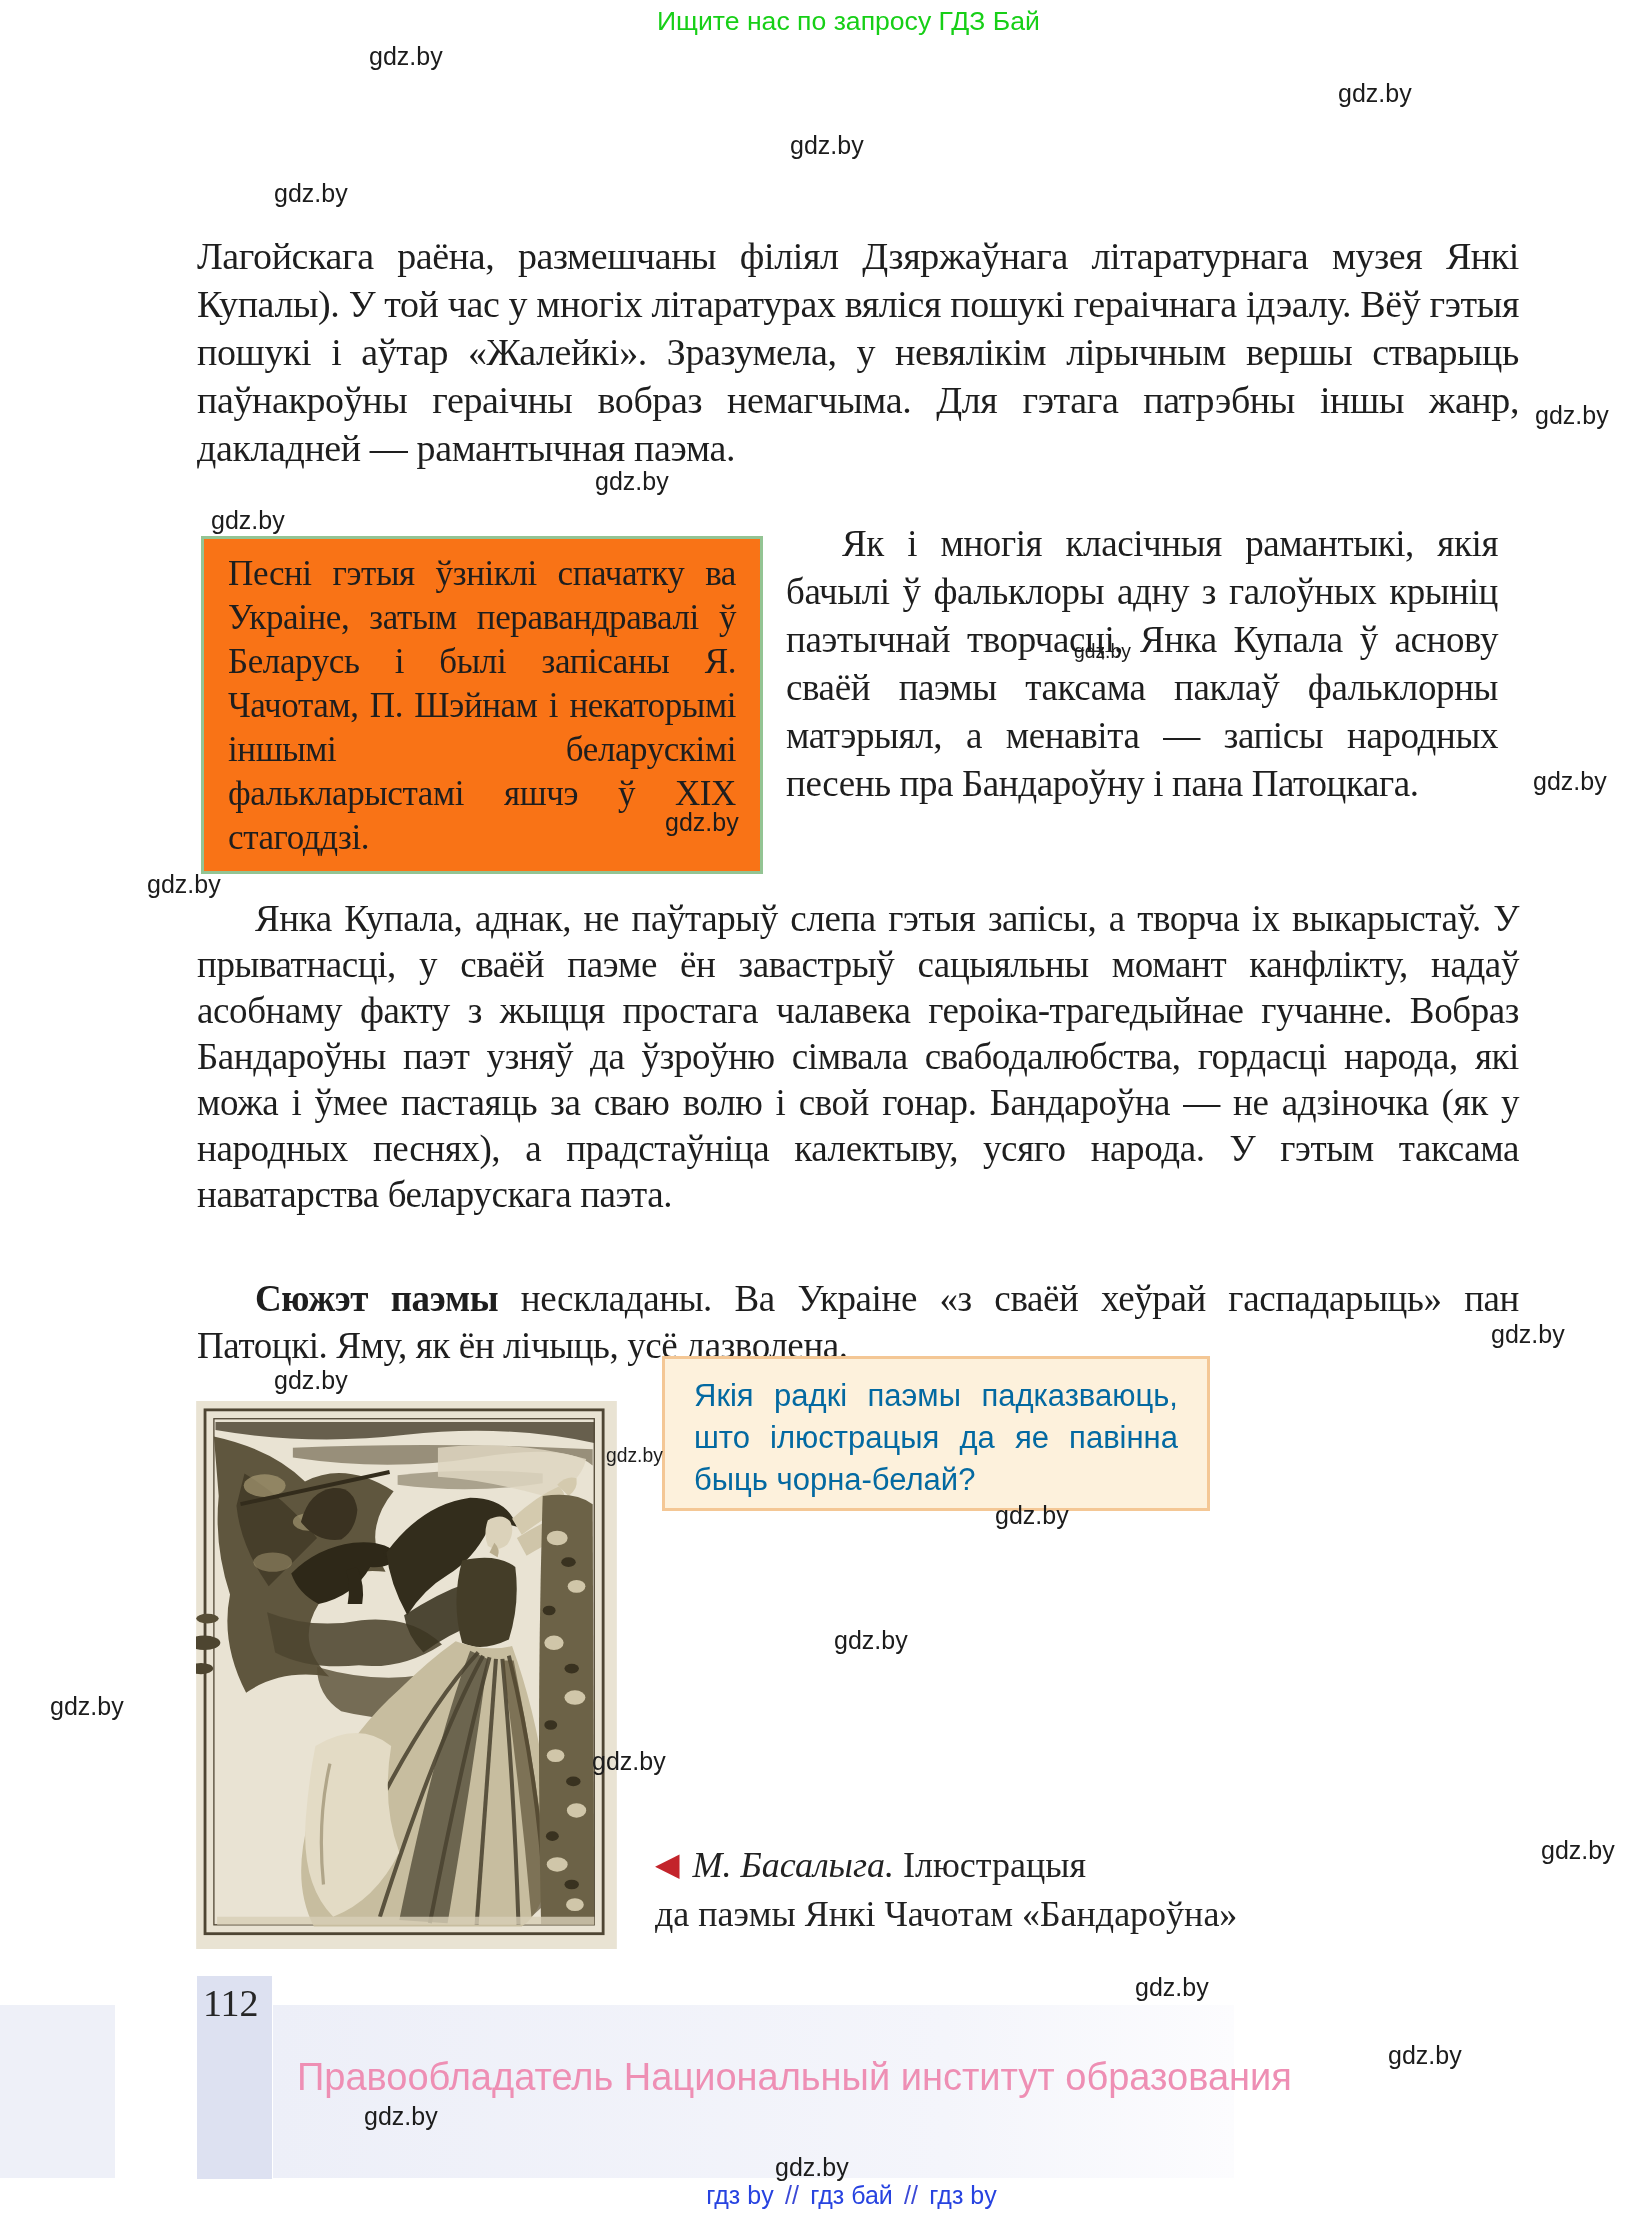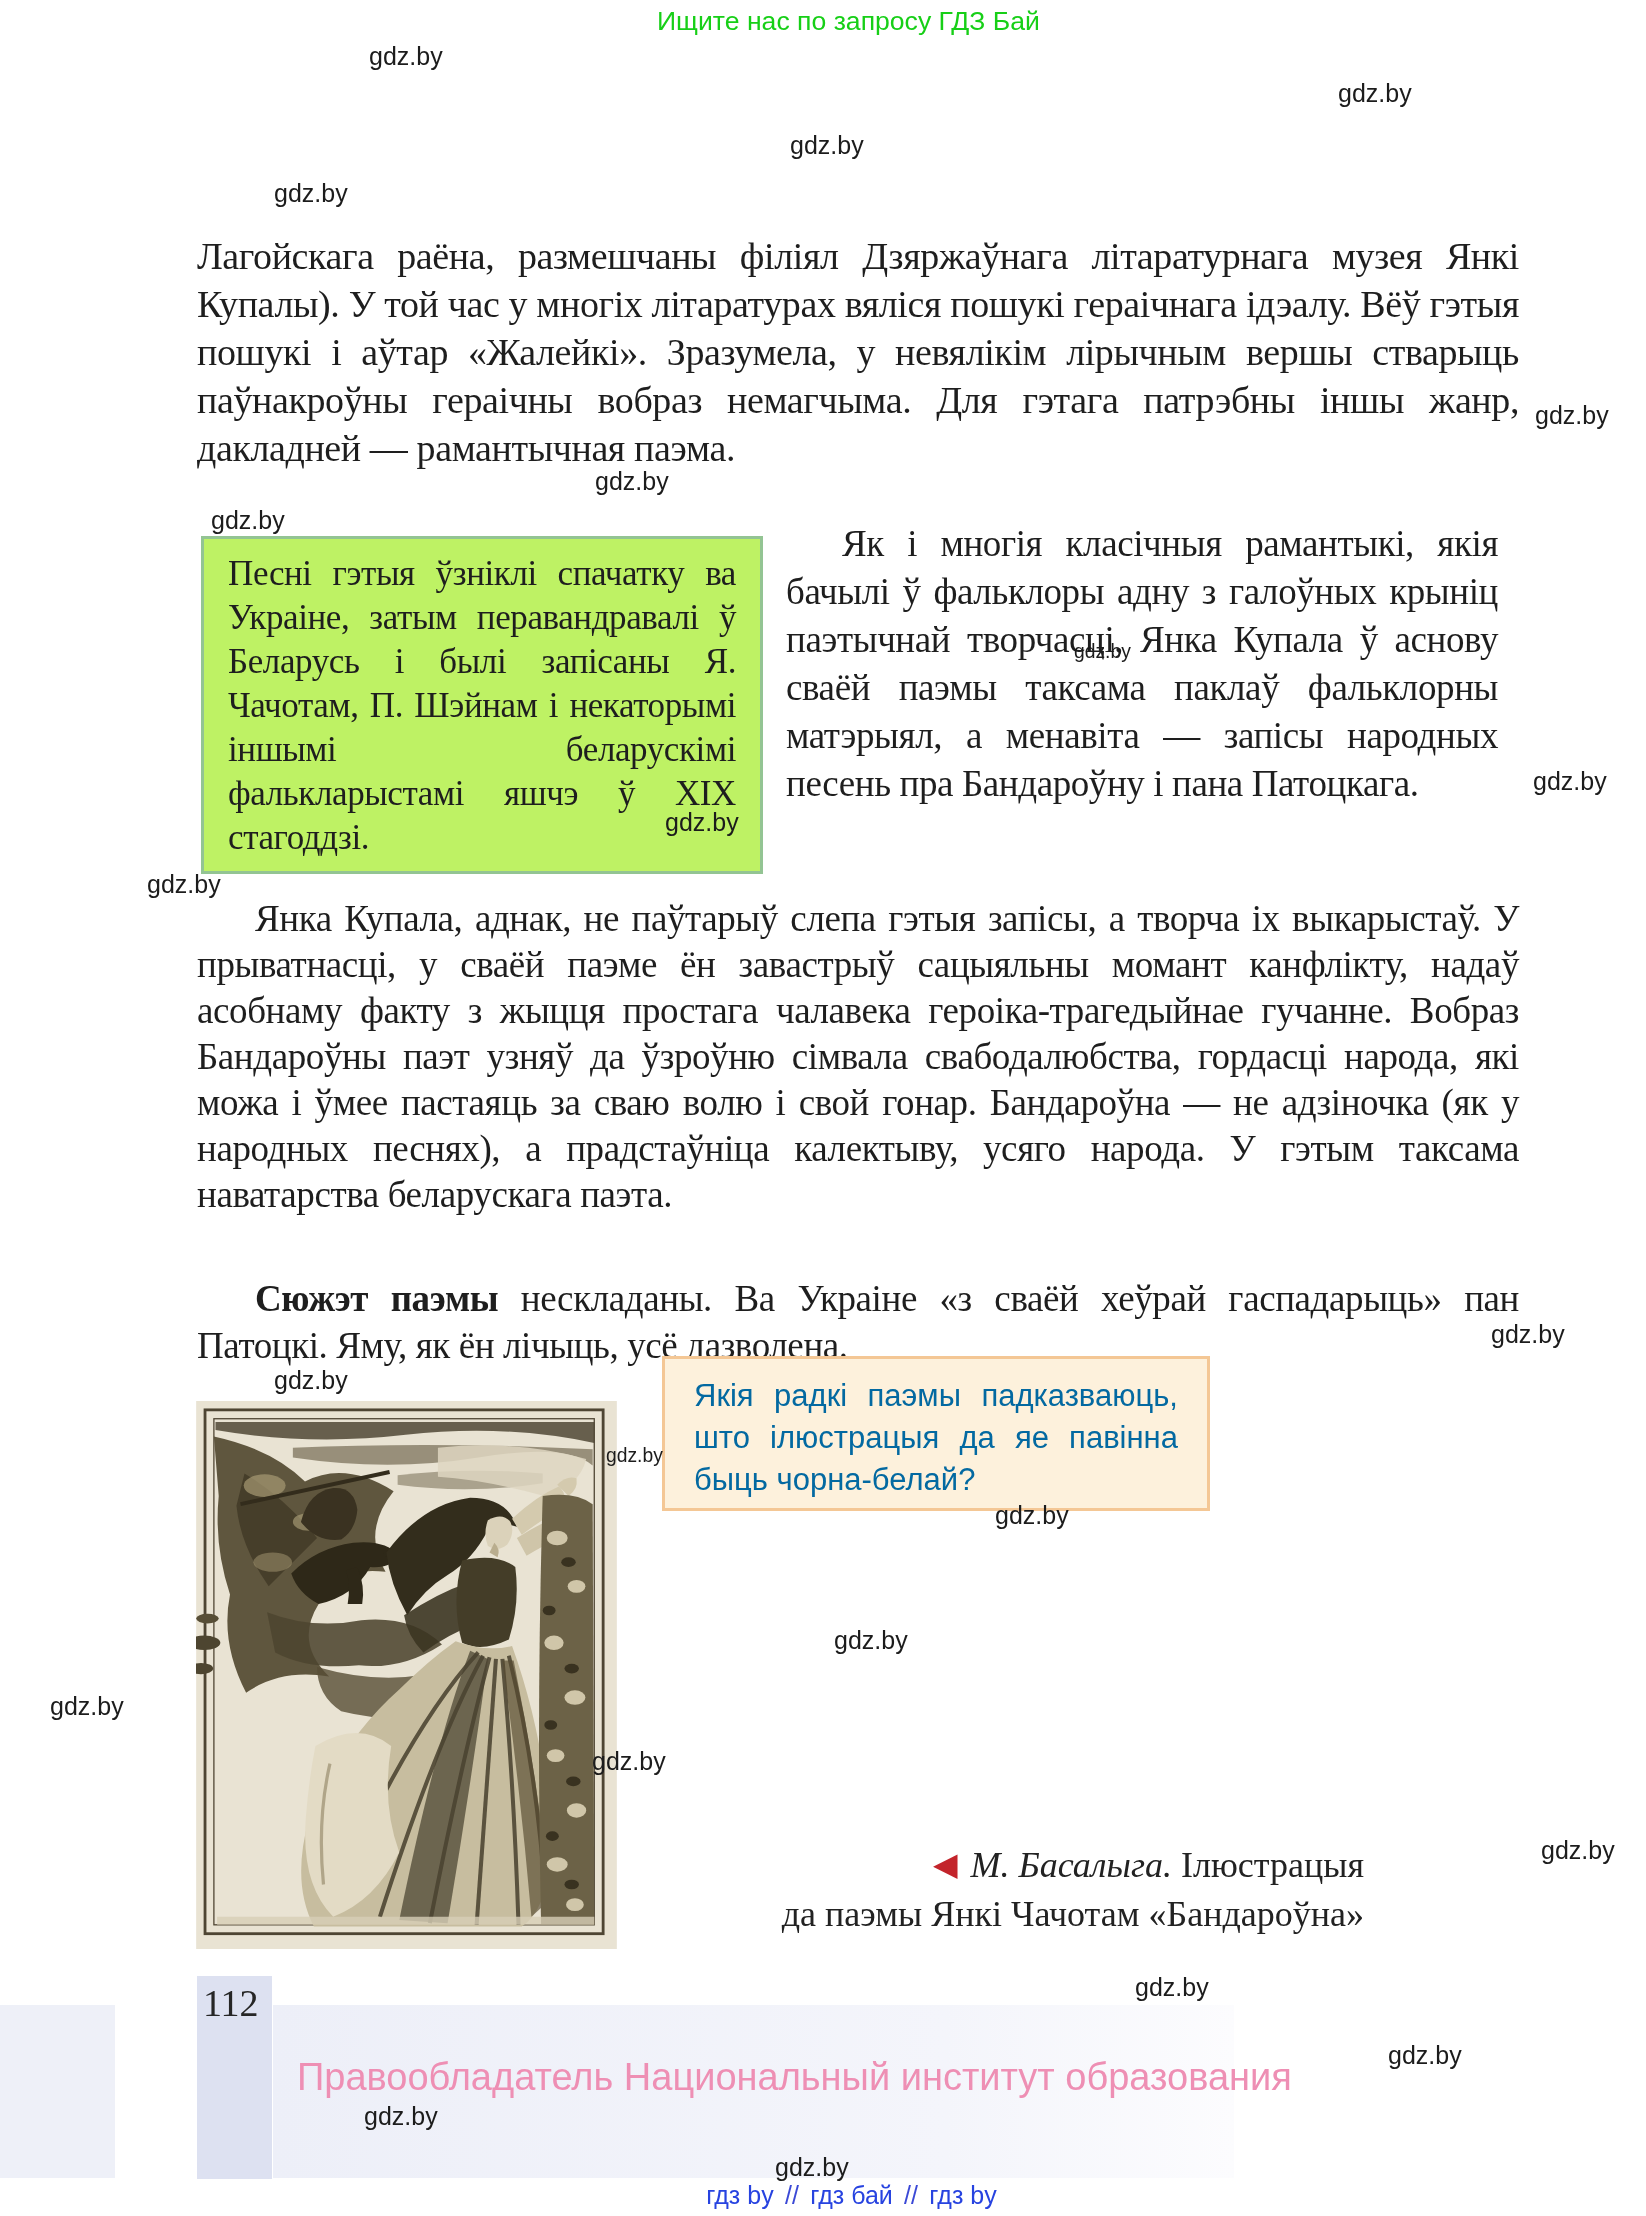--- a/index.html
+++ b/index.html
@@ -28,21 +28,21 @@
 
   .para { position:absolute; text-align:justify; letter-spacing:-0.4px; }
 
   #para-intro {
     left:197px; top:232px; width:1322px;
     font-size:38px; line-height:48px;
   }
 
   #note-box {
     position:absolute; left:201px; top:536px; width:562px; height:338px;
-    background:#bef264; border:3.2px solid #93c493;
+    background:#f97316; border:3.2px solid #93c493;
     padding:13px 24px;
     font-size:35px; line-height:44px;
     text-align:justify; letter-spacing:-0.4px;
   }
 
   #para-folklore {
     left:786px; top:520px; width:712px;
     font-size:37px; line-height:48px;
     text-indent:56px;
   }
@@ -69,21 +69,21 @@
     text-align:justify; color:#0369a1;
   }
 
   #illustration-wrap {
     position:absolute; left:196px; top:1401px; width:421px; height:548px;
   }
   #illustration-wrap svg { display:block; width:421px; height:548px; }
 
   #caption {
     position:absolute; left:655px; top:1841px; width:709px;
-    font-size:36px; line-height:48px; color:#222;text-align:right;
+    font-size:36px; line-height:48px; color:#222;
   }
   #caption .marker {
     color:#c3242b; font-size:32px; margin-right:13px;
     display:inline-block; transform:translateY(-2.4px);
   }
   #caption i { font-style:italic; }
 
   #band-col  { position:absolute; left:197px; top:1976px; width:75px;  height:203px; background:#dde1f1; }
   #band-left { position:absolute; left:0;     top:2005px; width:115px; height:173px; background:#eef0f8; }
   #band-main { position:absolute; left:273px; top:2005px; width:961px; height:173px;

